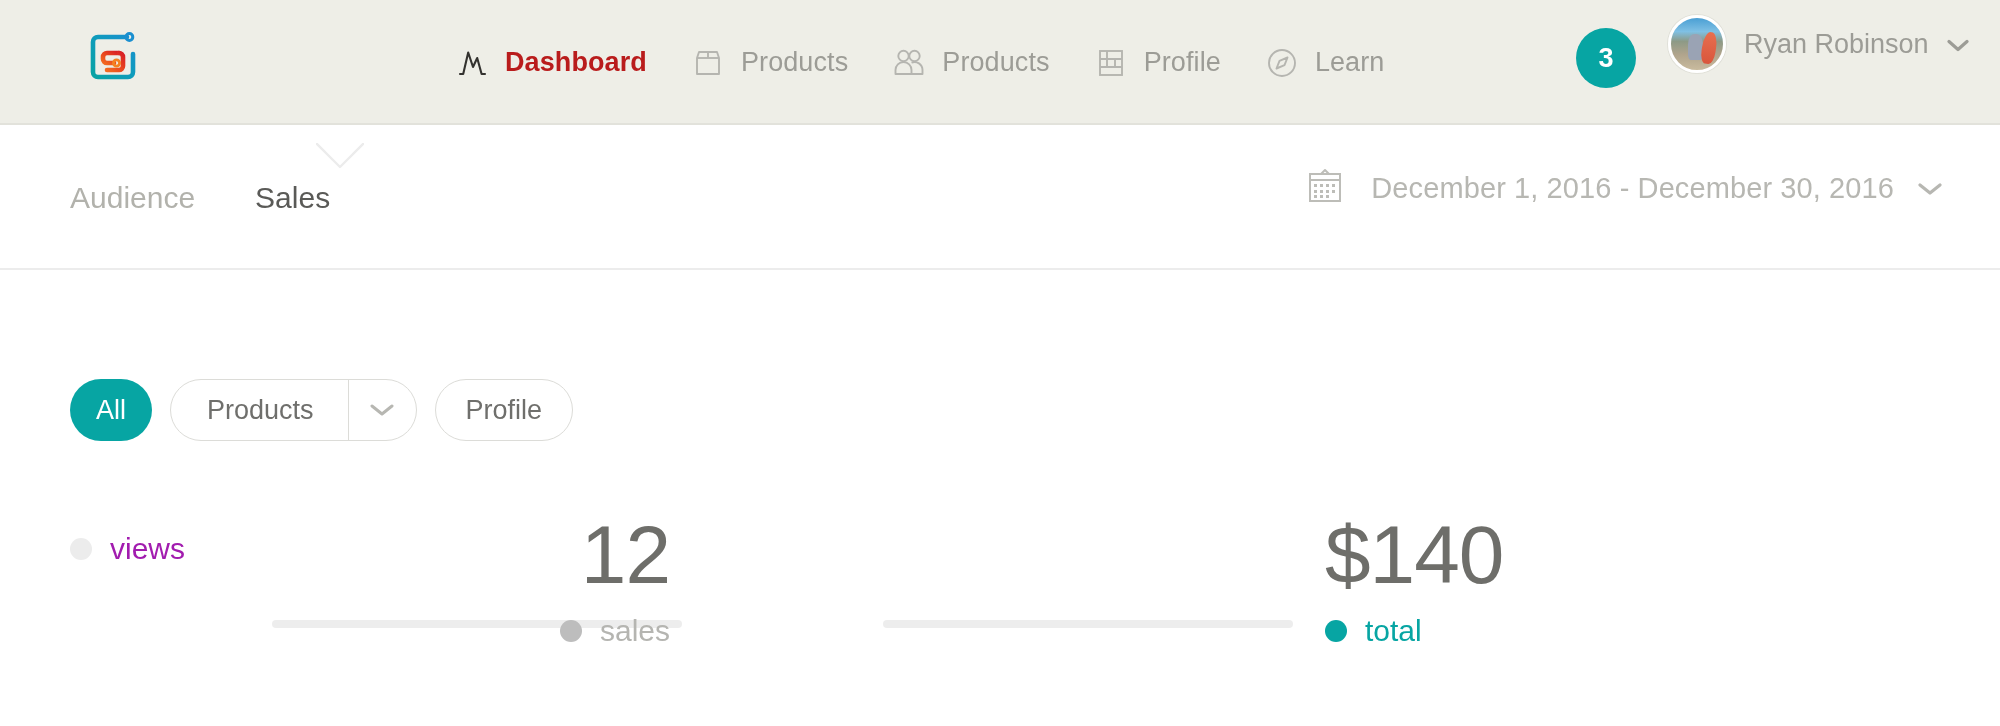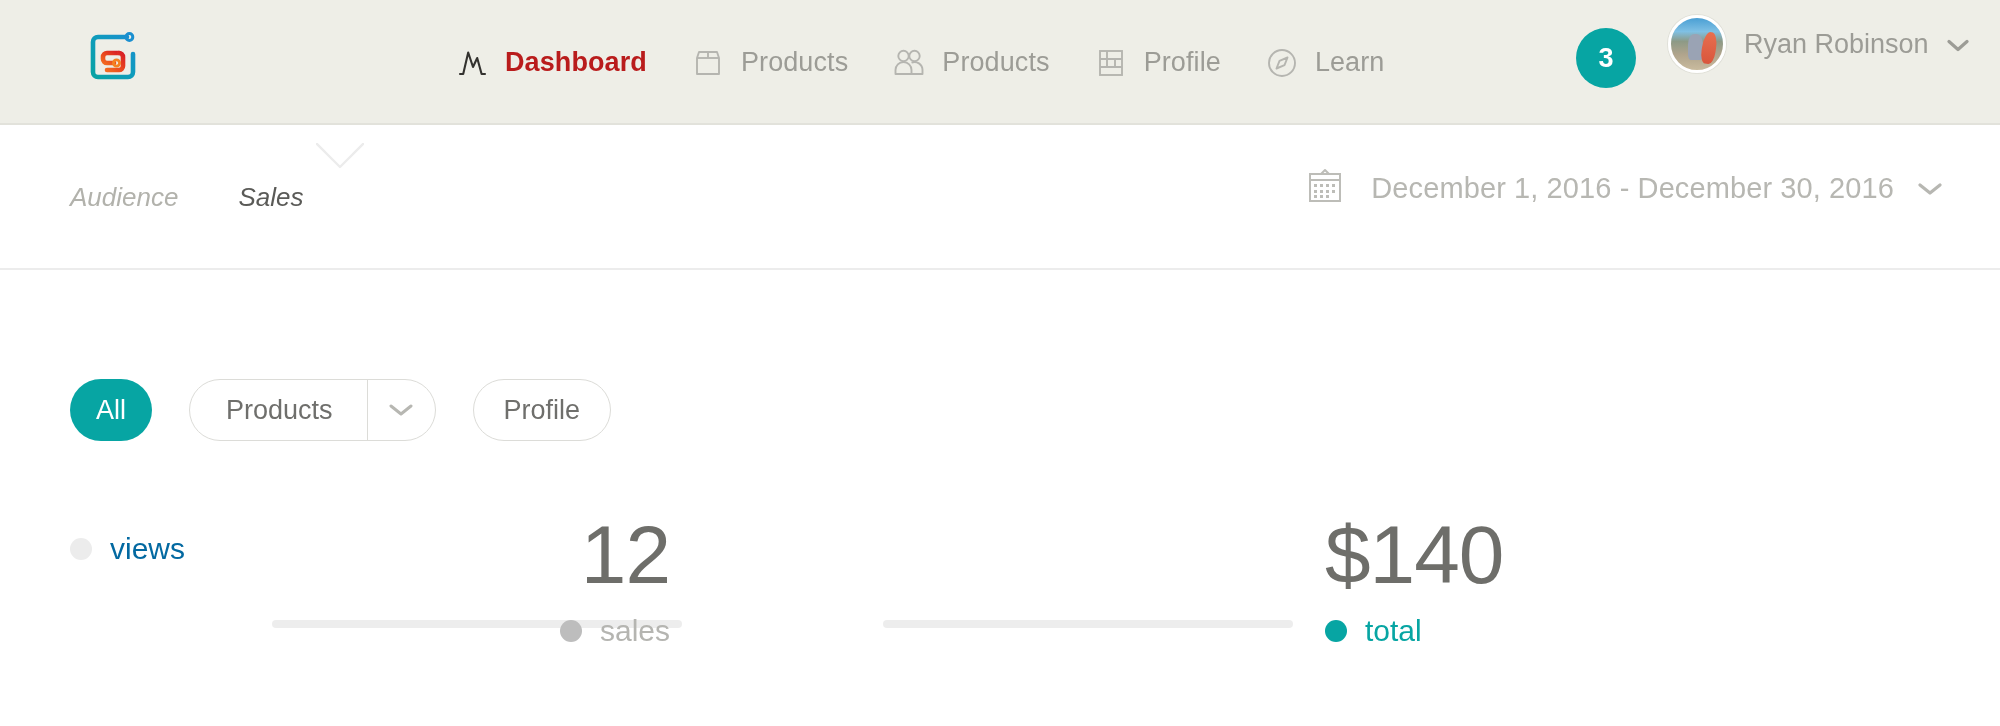--- a/index.html
+++ b/index.html
@@ -92,21 +92,21 @@
   .subnav {
     position:relative;
     height:145px;
     background:#ffffff;
     border-bottom:2px solid #ececec;
   }
   .subnav-tabs {
     position:absolute; left:70px; top:0; height:145px;
     display:flex; align-items:center; gap:60px;
   }
-  .subtab { font-size:26px; color:#b2b2ac; cursor:pointer; white-space:nowrap;font-style:italic; }
+  .subtab { font-size:30px; color:#b2b2ac; cursor:pointer; white-space:nowrap; }
   .subtab.active { color:#5a5a57; }
 
   .daterange {
     position:absolute; right:60px; top:0; height:126px;
     display:flex; align-items:center; gap:24px;
     cursor:pointer;
   }
   .daterange-text { font-size:29px; color:#b7b7b2; white-space:nowrap; letter-spacing:0.1px; }
 
   
@@ -116,21 +116,21 @@
     width:48px; height:26px;
     overflow:hidden;
     z-index:3;
   }
   .notch svg { display:block; }
 
   
   .filters {
     position:absolute;
     left:70px; top:379px;
-    display:flex; align-items:flex-start; gap:37px;
+    display:flex; align-items:flex-start; gap:18px;
   }
   .pill {
     height:62px;
     border-radius:31px;
     display:flex; align-items:center; justify-content:center;
     padding:0 30px;
     font-size:27px;
     cursor:pointer;
     white-space:nowrap;
   }
@@ -176,21 +176,21 @@
   .metric-foot {
     display:flex; align-items:center; gap:18px;
     margin-top:18px;
   }
   .dot { width:22px; height:22px; border-radius:50%; flex:none; }
   .metric-label { font-size:30px; white-space:nowrap; }
 
   .m-views { left:70px; top:14px; }
   .m-views .metric-value { }
   .m-views .dot { background:#ececec; }
-  .m-views .metric-label { color:#0369a1; }
+  .m-views .metric-label { color:#a21caf; }
 
   .m-sales { left:560px; top:14px;text-align:right; }
   .m-sales .dot { background:#bdbdbd; }
   .m-sales .metric-label { color:#b5b5b1; }
 
   .m-total { left:1325px; top:14px; }
   .m-total .dot { background:#07a5a3; }
   .m-total .metric-label { color:#07a5a3; }
 
   .connector {

